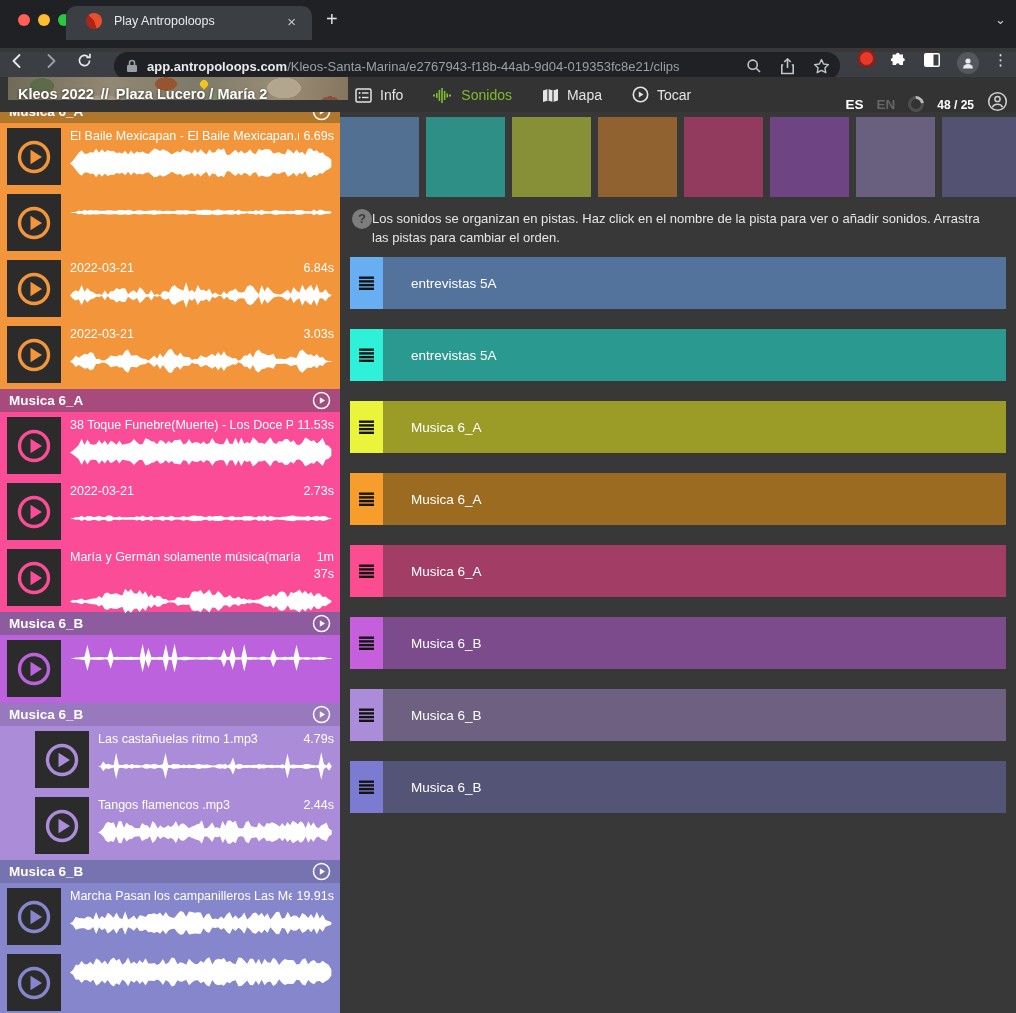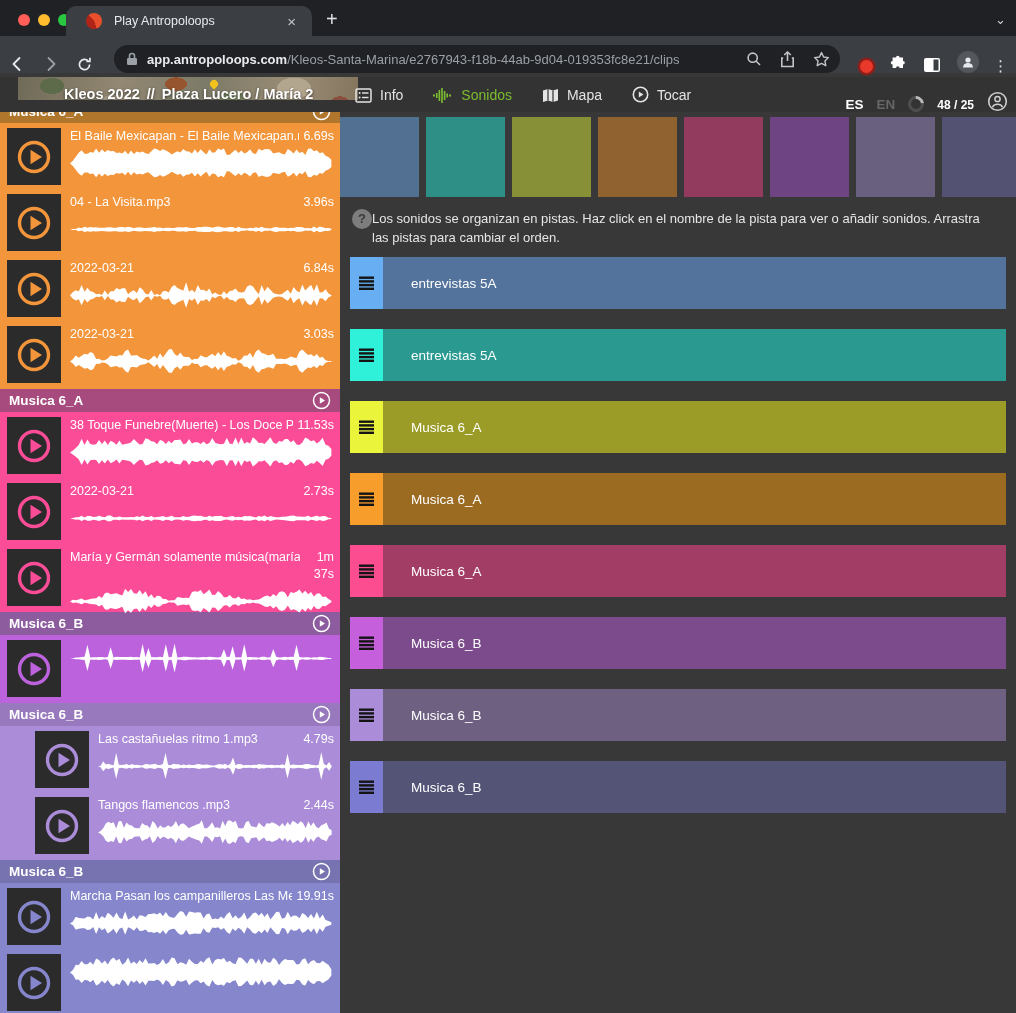--- a/index.html
+++ b/index.html
@@ -15,49 +15,48 @@
   .t-green { left:58px; background:#28c840; }
   .tab { position:absolute; left:66px; top:6px; width:246px; height:34px; background:#3b3e43;
          border-radius:10px 10px 0 0; display:flex; align-items:center; padding:0 12px 4px 20px; }
   .favicon { width:16px; height:16px; border-radius:50%; flex:none;
              background:conic-gradient(from -40deg,#e8502c 0 200deg,#b02418 200deg 360deg); }
   .tab-title { color:#e8eaed; font-size:12.5px; margin-left:12px; flex:1; white-space:nowrap; overflow:hidden; }
   .tab-close { color:#c3c7cb; font-size:15px; line-height:1; padding:2px 4px; cursor:default; }
   .newtab { position:absolute; left:326px; top:8px; color:#dfe1e5; font-size:20px; font-weight:300; }
   .strip-chevron { position:absolute; right:10px; top:12px; color:#cfd2d6; font-size:13px; }
 
-  .toolbar { position:absolute; top:36px; left:0; right:0; height:37px; background:#3b3e43;
-             display:flex; align-items:flex-end; }
+  .toolbar { position:absolute; top:52px; left:0; right:0; height:37px; background:#3b3e43;
+             display:flex; align-items:flex-start; }
   .nav-ic { width:28px; text-align:center; font-size:17px; color:#e8eaed; flex:none; }
   .nav-ic.dim { color:#84888d; }
   .toolbar svg { display:block; }
   .omnibox { height:28px; background:#1f2124; border-radius:14px; margin-left:10px;
              display:flex; align-items:center; width:733px; padding:0 10px 0 12px; }
   .omni-url { font-size:13px; white-space:nowrap; overflow:hidden; flex:1; margin-left:9px; }
   .omni-url .domain { color:#e8eaed; font-weight:700; }
   .omni-url .path { color:#9aa0a6; }
   .omni-ic { flex:none; margin-left:18px; opacity:.92; }
   .bar-ic { flex:none; margin-left:16px; }
   .rec-dot { width:13px; height:13px; border-radius:50%; background:#e8392b; box-shadow:0 0 0 2.5px #8e1f1a; margin-left:20px; }
   .chrome-avatar { width:22px; height:22px; border-radius:50%; background:#54575b; display:flex; align-items:center; justify-content:center; }
   .dots3 { color:#dfe1e5; font-size:15px; letter-spacing:0; margin:0 8px 0 14px; line-height:1; }
 
   
   .app-header { position:absolute; top:77px; left:0; right:0; height:35px; background:#333; display:flex; align-items:center; }
-  .map-title { position:absolute; left:18px; top:0; width:340px; height:23px; overflow:hidden;
+  .map-title { position:absolute; left:8px; top:0; width:340px; height:23px; overflow:hidden;
     background-color:#87806e;
     background-image:
       radial-gradient(20px 13px at 34px 9px,  #5d6b4a 60%, transparent 61%),
       radial-gradient(26px 15px at 96px 27px, #a59882 60%, transparent 61%),
       radial-gradient(18px 11px at 158px 7px, #97552f 60%, transparent 61%),
       radial-gradient(22px 13px at 214px 22px,#7d8a66 60%, transparent 61%),
       radial-gradient(28px 17px at 276px 11px,#b3a68e 60%, transparent 61%),
       radial-gradient(16px 11px at 322px 26px,#8a4f3d 60%, transparent 61%),
       linear-gradient(100deg,#6f6a58 0%,#938873 30%,#7c7a68 55%,#9a8d76 80%,#85755f 100%);
-    padding-left: 36px;
   }
   .map-pin { position:absolute; left:192px; top:3px; width:8px; height:8px; border-radius:50% 50% 50% 0;
              background:#f2c21d; transform:rotate(-45deg); }
   .crumb { position:relative; z-index:2; color:#fff; font-size:14.5px; font-weight:700; padding:9px 0 0 10px;
            text-shadow:0 1px 3px rgba(0,0,0,.65); white-space:nowrap; }
   .crumb .sep { margin:0 7px; font-weight:700; }
   .app-nav { position:absolute; left:355px; top:0; height:35px; display:flex; align-items:center; gap:30px; }
   .nav-item { display:flex; align-items:flex-end; gap:8px; color:#e4e4e4; font-size:14px; cursor:default; }
   .nav-item svg { display:block; }
   .nav-item.active { color:#7dbe31; }
@@ -271,24 +270,20 @@
             </div>
           </div>
           <div class="track">
             <button class="play-btn" style="color: rgb(243, 149, 58);">
               <svg viewBox="0 0 40 40">
                 <circle cx="20" cy="20" r="14.5" fill="none" stroke="currentColor" stroke-width="3.4"></circle>
                 <path d="M16.5 12.8 L28 20 L16.5 27.2 Z" fill="currentColor"></path>
               </svg>
             </button>
             <div class="t-body">
-              <div class="t-row">
-                <span class="t-title">04 - La Visita.mp3</span>
-                <span class="t-dur">3.96s</span>
-              </div>
               <svg class="wave" viewBox="0 0 100 30" preserveAspectRatio="none">
                 <path d="M0,15 L0.0,15.0 L1.1,14.5 L2.2,14.4 L3.3,13.1 L4.4,13.9 L5.5,12.4 L6.6,13.3 L7.7,12.7 L8.8,13.0 L9.9,12.9 L11.0,13.2 L12.1,13.4 L13.2,13.3 L14.3,12.8 L15.4,12.8 L16.5,13.2 L17.6,13.3 L18.7,12.6 L19.8,12.6 L20.9,13.1 L22.0,12.3 L23.1,12.9 L24.2,13.7 L25.3,13.1 L26.4,12.8 L27.5,13.2 L28.6,13.5 L29.7,13.2 L30.8,13.1 L31.9,12.5 L33.0,13.2 L34.1,13.1 L35.2,13.9 L36.3,13.4 L37.4,13.2 L38.5,13.5 L39.6,13.6 L40.7,12.9 L41.8,12.9 L42.9,13.0 L44.0,12.7 L45.1,13.4 L46.2,13.5 L47.3,13.5 L48.4,12.6 L49.5,12.8 L50.6,12.4 L51.7,12.4 L52.8,12.6 L53.9,13.3 L55.0,12.5 L56.1,12.2 L57.2,12.7 L58.3,13.2 L59.4,13.1 L60.5,12.6 L61.6,12.7 L62.7,13.8 L63.8,12.3 L64.9,13.6 L66.0,13.8 L67.1,14.1 L68.2,13.4 L69.3,13.7 L70.4,12.8 L71.5,13.6 L72.6,12.4 L73.7,13.6 L74.8,13.8 L75.9,14.0 L77.0,13.0 L78.1,12.5 L79.2,13.2 L80.3,13.3 L81.4,13.3 L82.5,13.8 L83.6,13.2 L84.7,13.6 L85.8,12.6 L86.9,12.6 L88.0,12.9 L89.1,13.9 L90.2,13.6 L91.3,14.0 L92.4,12.2 L93.5,13.8 L94.6,12.2 L95.7,12.9 L96.8,13.8 L97.9,13.5 L99.0,14.3 L99.0,15.6 L97.9,16.4 L96.8,16.1 L95.7,16.9 L94.6,17.6 L93.5,16.1 L92.4,17.6 L91.3,16.0 L90.2,16.3 L89.1,16.0 L88.0,16.9 L86.9,17.2 L85.8,17.2 L84.7,16.3 L83.6,16.6 L82.5,16.1 L81.4,16.6 L80.3,16.6 L79.2,16.6 L78.1,17.3 L77.0,16.9 L75.9,15.9 L74.8,16.1 L73.7,16.3 L72.6,17.4 L71.5,16.3 L70.4,17.1 L69.3,16.2 L68.2,16.5 L67.1,15.8 L66.0,16.1 L64.9,16.3 L63.8,17.5 L62.7,16.1 L61.6,17.1 L60.5,17.2 L59.4,16.7 L58.3,16.6 L57.2,17.1 L56.1,17.6 L55.0,17.3 L53.9,16.6 L52.8,17.3 L51.7,17.4 L50.6,17.4 L49.5,17.1 L48.4,17.2 L47.3,16.3 L46.2,16.4 L45.1,16.5 L44.0,17.1 L42.9,16.8 L41.8,16.9 L40.7,16.9 L39.6,16.3 L38.5,16.3 L37.4,16.7 L36.3,16.5 L35.2,16.1 L34.1,16.7 L33.0,16.6 L31.9,17.3 L30.8,16.8 L29.7,16.7 L28.6,16.4 L27.5,16.6 L26.4,17.0 L25.3,16.7 L24.2,16.2 L23.1,17.0 L22.0,17.5 L20.9,16.7 L19.8,17.2 L18.7,17.2 L17.6,16.6 L16.5,16.6 L15.4,17.0 L14.3,17.0 L13.2,16.6 L12.1,16.5 L11.0,16.7 L9.9,16.9 L8.8,16.8 L7.7,17.1 L6.6,16.6 L5.5,17.3 L4.4,16.0 L3.3,16.7 L2.2,15.6 L1.1,15.4 L0.0,15.0 Z" fill="#fff"></path>
               </svg>
             </div>
           </div>
           <div class="track">
             <button class="play-btn" style="color: rgb(243, 149, 58);">
               <svg viewBox="0 0 40 40">
                 <circle cx="20" cy="20" r="14.5" fill="none" stroke="currentColor" stroke-width="3.4"></circle>
                 <path d="M16.5 12.8 L28 20 L16.5 27.2 Z" fill="currentColor"></path>

